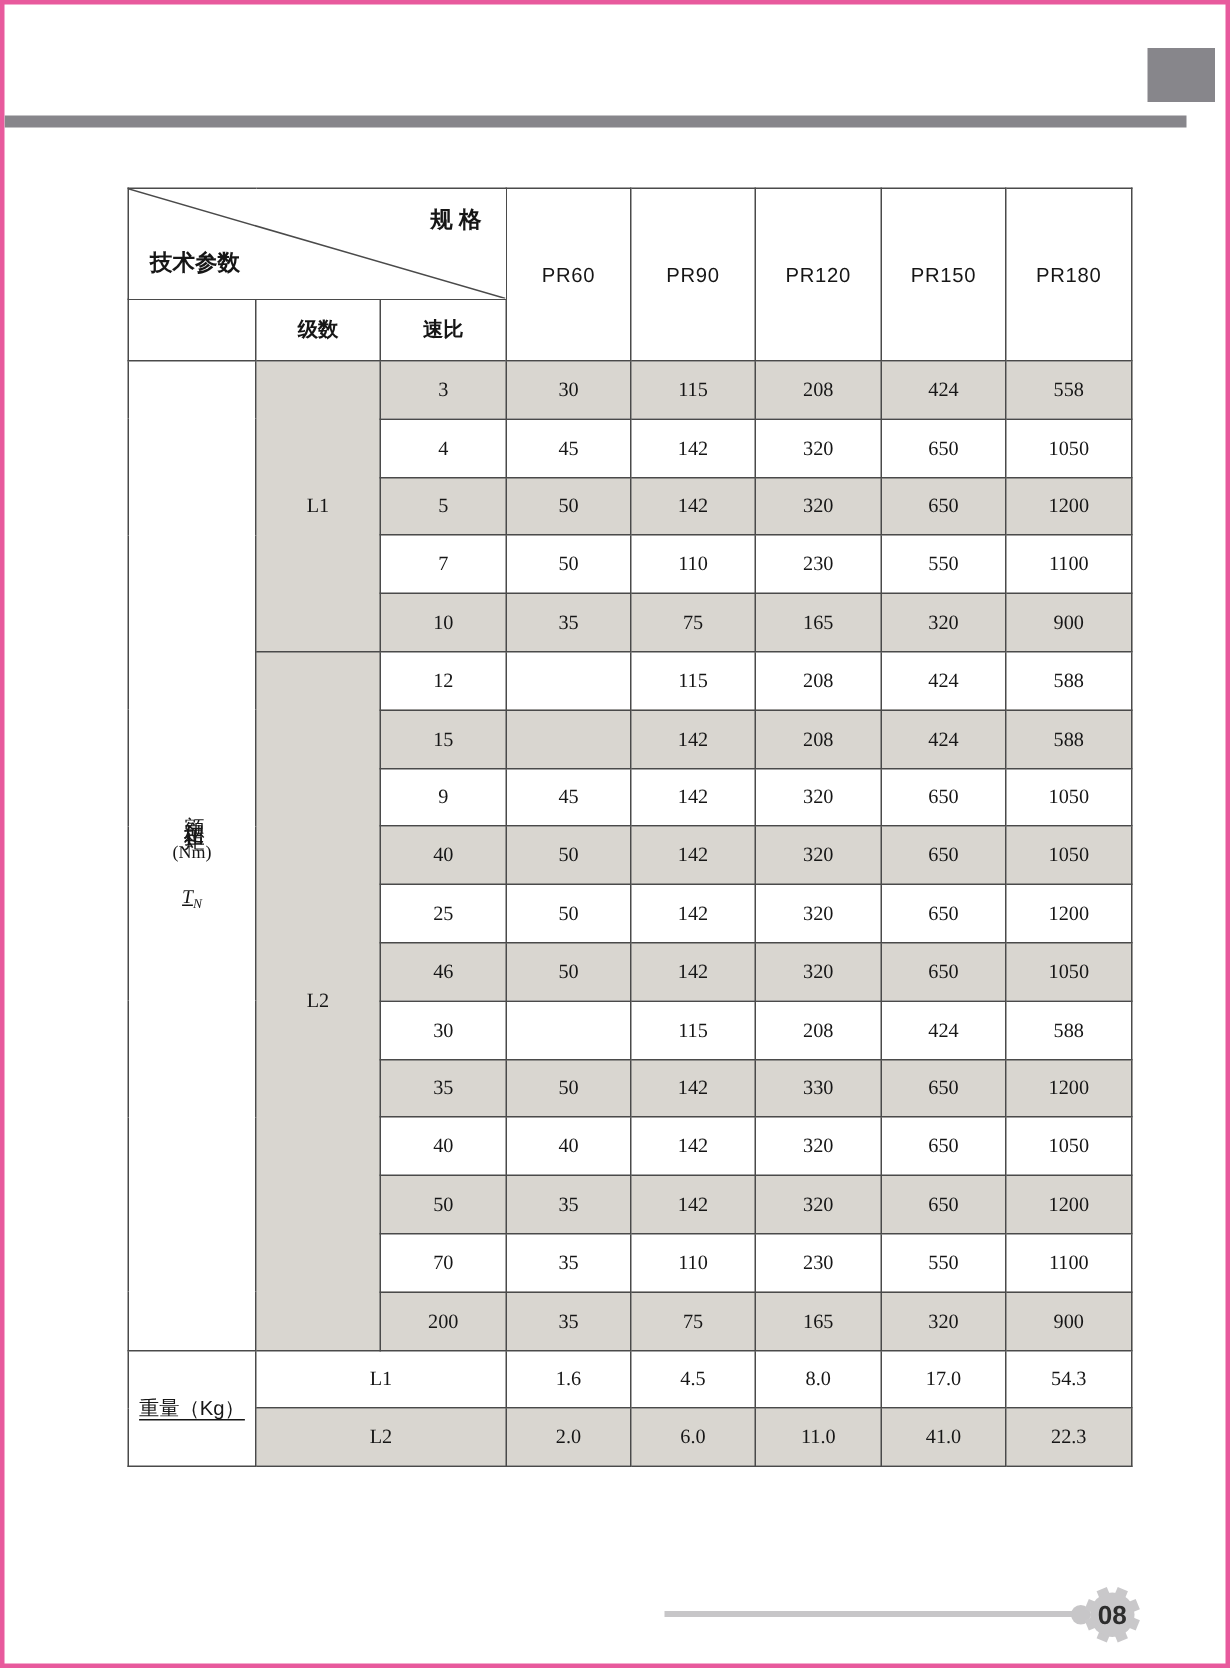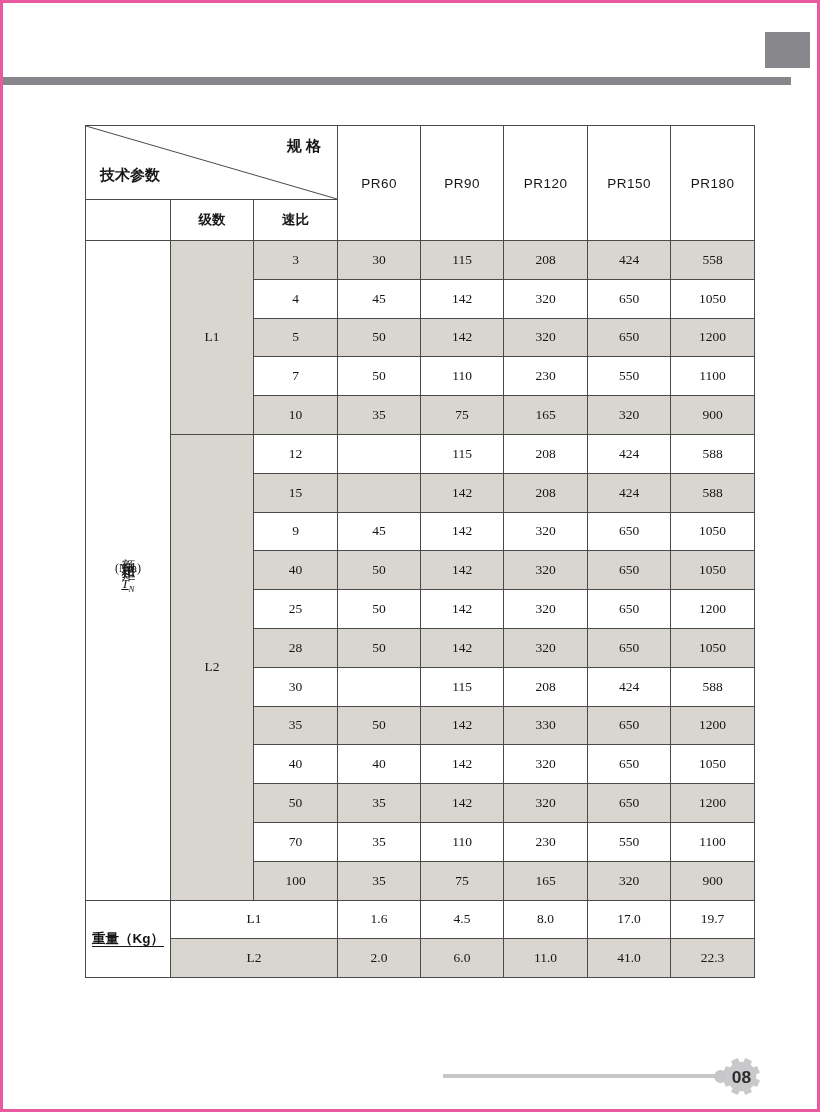--- a/index.html
+++ b/index.html
@@ -30,27 +30,27 @@
   td.diag { position:relative; }
   .diagline { position:absolute; left:0; top:0; width:100%; height:100%; display:block; }
   .diag-bl { position:absolute; left:14px; bottom:14px;
              font-family:"Liberation Sans","DejaVu Sans",sans-serif; font-weight:bold; font-size:15px; }
   .diag-tr { position:absolute; right:16px; top:11px;
              font-family:"Liberation Sans","DejaVu Sans",sans-serif; font-weight:bold; font-size:15px; }
   td.colh { font-family:Liberation Sans, sans-serif; font-size:14px; letter-spacing:0.5px; }
   td.subh { font-family:Liberation Sans, sans-serif; font-weight:bold; font-size:15px; }
 
   td.torque { }
-  .torque-stack { display:flex; flex-direction:column; align-items:center; gap:0; }
+  .torque-stack { display:flex; flex-direction:column; align-items:center; gap:14px; }
   .vert-label { writing-mode:vertical-rl; text-orientation:upright; font-size:14px; letter-spacing:3px; }
   .unit-label { font-size:12px; margin-top:2px; }
   .sym-label { font-size:13px; font-style:italic;text-decoration:underline; }
   .sym-label sub { font-size:9px; }
 
-  td.wlabel { font-family:"Liberation Sans","DejaVu Sans",sans-serif; font-weight:bold; font-size:14px; }
+  td.wlabel { font-family:"Liberation Sans","DejaVu Sans",sans-serif; font-weight:normal; font-size:14px; }
   td.wlabel span { text-decoration:underline; text-underline-offset:3px; }
 
   .footer-rule { position:absolute; left:440px; top:1071px; width:272px; height:4px; background:#c7c6c8; }
   .footer-dot  { position:absolute; left:711px; top:1067px; width:13px; height:13px; border-radius:50%; background:#c7c6c8; }
   .gear { position:absolute; left:717px; top:1052px; width:43px; height:43px; }
   .gear text { font-family:"Liberation Sans","DejaVu Sans",sans-serif; font-size:17px; font-weight:600; fill:#2d2d2d; }
 </style>
 </head>
 <body>
 
@@ -177,21 +177,21 @@
     </tr>
     <tr class="dr">
       <td>25</td>
       <td>50</td>
       <td>142</td>
       <td>320</td>
       <td>650</td>
       <td>1200</td>
     </tr>
     <tr class="dr shade">
-      <td>28</td>
+      <td>46</td>
       <td>50</td>
       <td>142</td>
       <td>320</td>
       <td>650</td>
       <td>1050</td>
     </tr>
     <tr class="dr">
       <td>30</td>
       <td></td>
       <td>115</td>
@@ -225,38 +225,38 @@
     </tr>
     <tr class="dr">
       <td>70</td>
       <td>35</td>
       <td>110</td>
       <td>230</td>
       <td>550</td>
       <td>1100</td>
     </tr>
     <tr class="dr shade">
-      <td>100</td>
+      <td>200</td>
       <td>35</td>
       <td>75</td>
       <td>165</td>
       <td>320</td>
       <td>900</td>
     </tr>
 
     <tr class="wr">
       <td rowspan="2" class="wlabel white">
         <span>重量（Kg）</span>
       </td>
       <td colspan="2">L1</td>
       <td>1.6</td>
       <td>4.5</td>
       <td>8.0</td>
       <td>17.0</td>
-      <td>19.7</td>
+      <td>54.3</td>
     </tr>
     <tr class="wr shade">
       <td colspan="2">L2</td>
       <td>2.0</td>
       <td>6.0</td>
       <td>11.0</td>
       <td>41.0</td>
       <td>22.3</td>
     </tr>
   </tbody>

